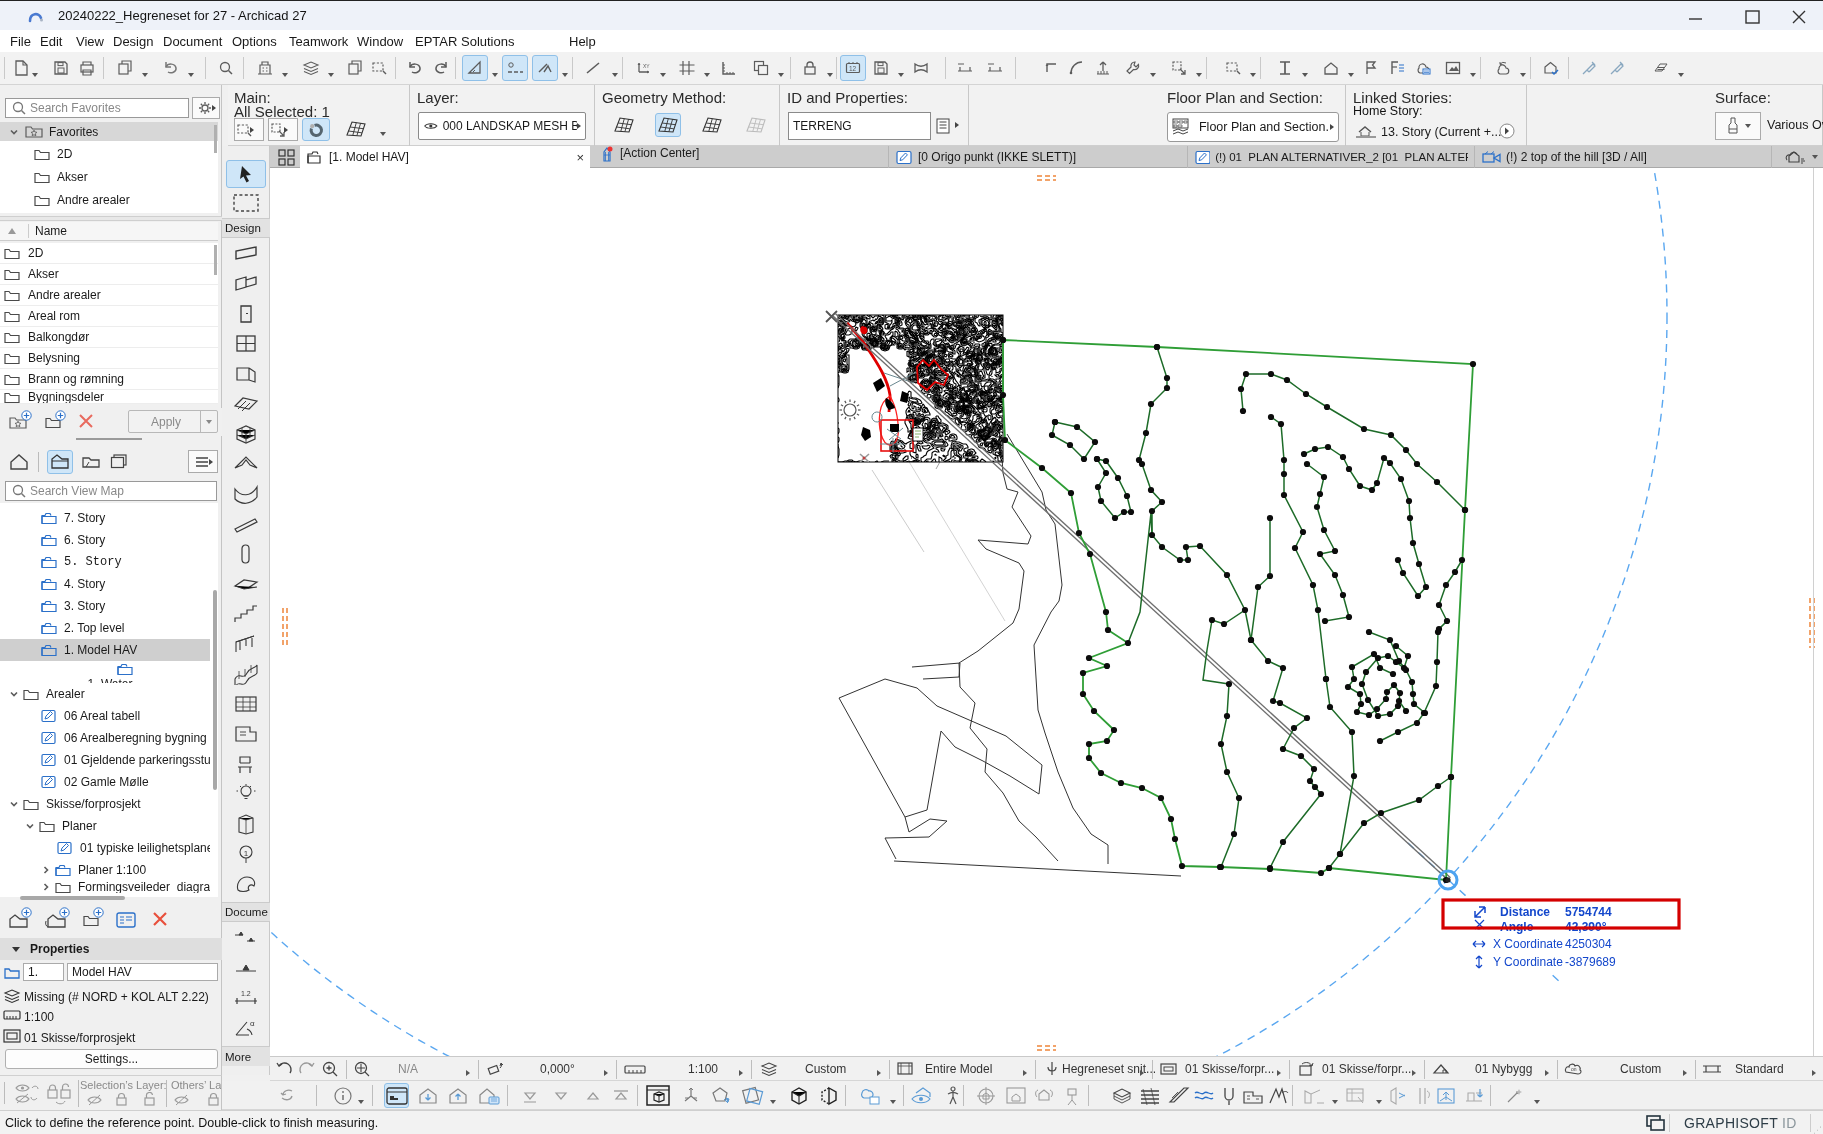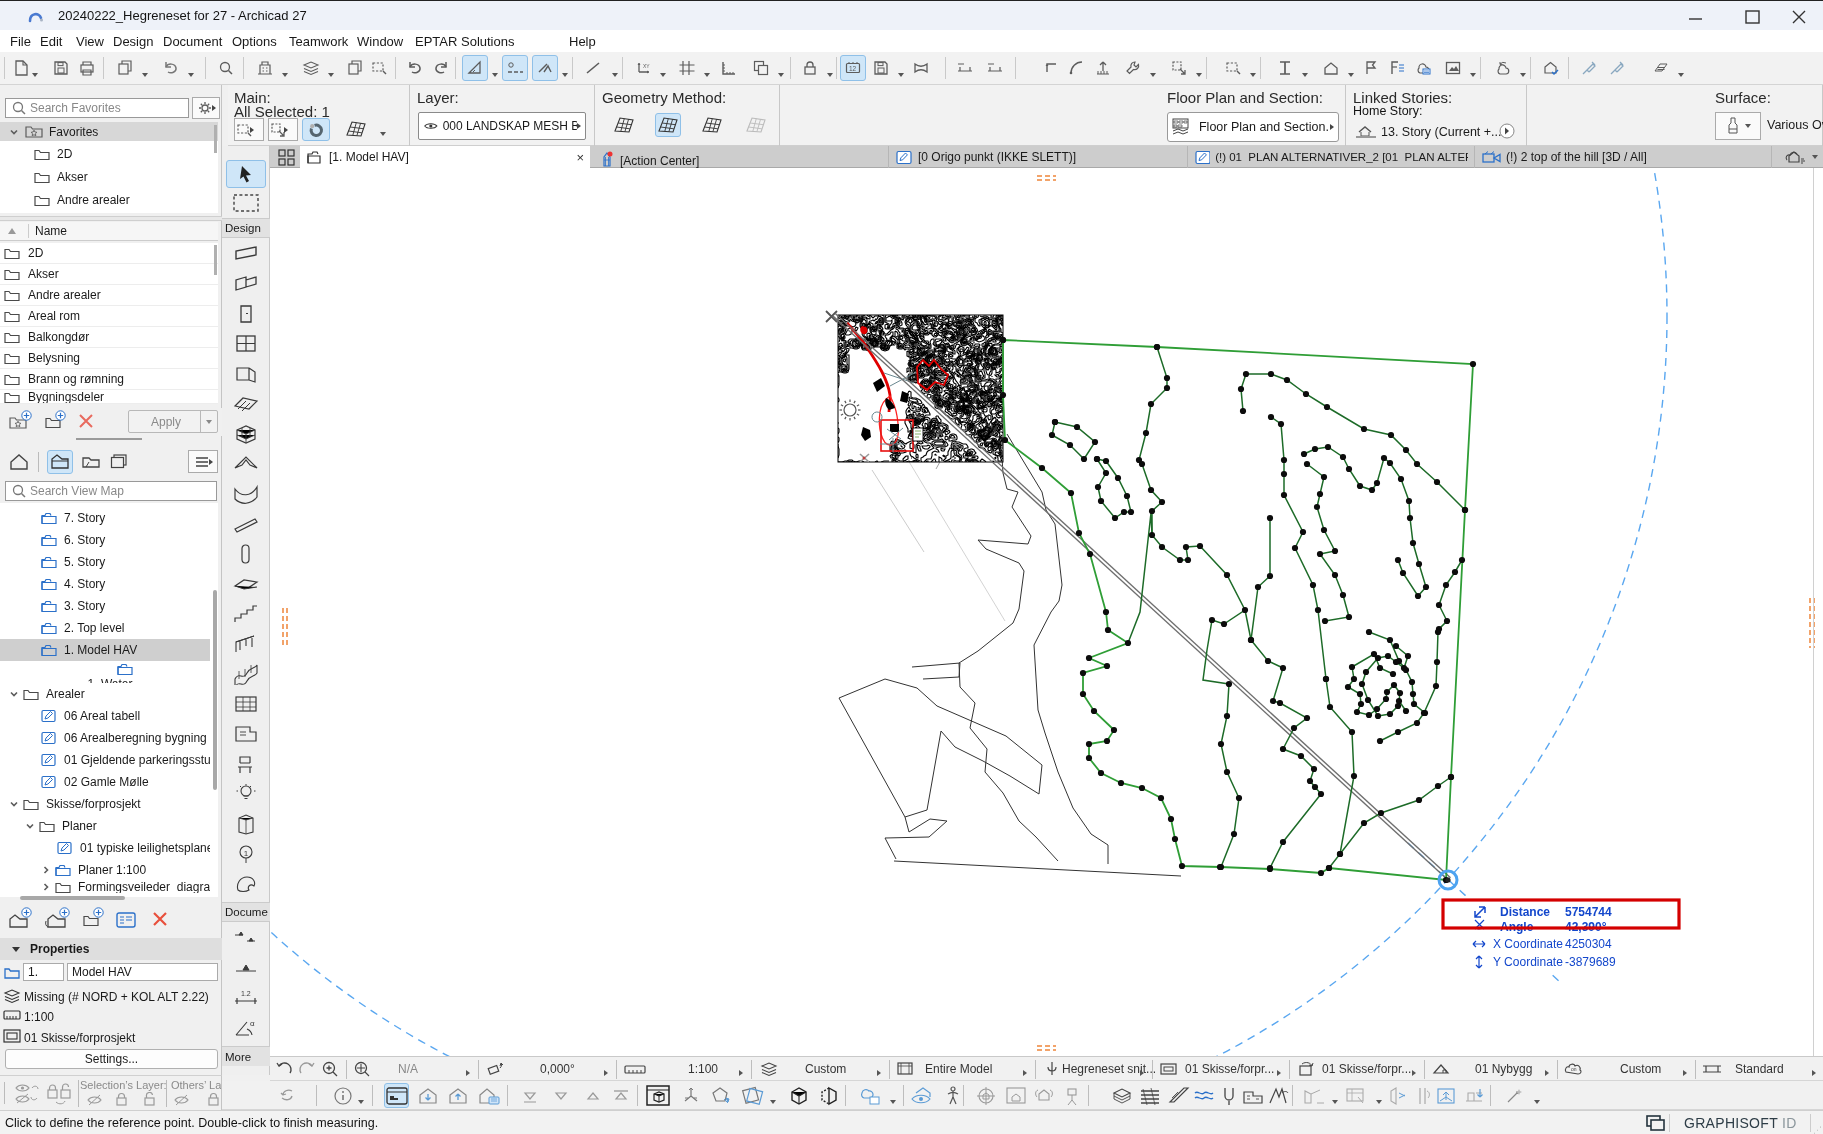--- a/index.html
+++ b/index.html
@@ -408,20 +408,31 @@
       </div>
       <div class="abs svgi" style="left:140px;top:24px;width:40px;height:32px">
         <span class="svgi" style="width:38px;height:30px">
           <svg width="24" height="22" viewBox="0 0 24 22" style="display:block">
             <path d="M3 17L8 4l13 2-4 12z" fill="none" stroke="#bbb" stroke-width="1.1"></path>
             <path d="M12.3 4.6L8.8 17.3M16.6 5.2L12.9 17.7M6.2 9l13.2 1.7M4.6 13l13.2 1.8" stroke="#bbb" stroke-width="0.9"></path>
           </svg>
         </span>
       </div>
     </div>
+    <div class="abs" style="left:553px;top:0;width:188px;height:61px;border-right:1px solid #c8c8c8">
+      <div class="lbl" style="position:absolute;left:6px;top:4px">ID and Properties:</div>
+      <div class="abs fld" style="left:7px;top:27px;width:143px;height:28px">TERRENG</div>
+      <div class="abs svgi" style="left:152px;top:30px;width:20px;height:22px">
+        <svg width="14" height="16">
+          <rect x="1" y="1" width="12" height="14" fill="#fff" stroke="#444"></rect>
+          <path d="M3.5 4h7M3.5 7h7M3.5 10h7" stroke="#444"></path>
+        </svg>
+      </div>
+      <div class="abs" style="left:174px;top:32px"><span class="dropr"></span></div>
+    </div>
     <div class="abs" style="left:933px;top:0;width:185px;height:61px;border-right:1px solid #c8c8c8">
       <div class="lbl" style="position:absolute;left:6px;top:4px">Floor Plan and Section:</div>
       <div class="abs fld" style="left:6px;top:27px;width:172px;height:30px;border-radius:3px;border-color:#999">
         <svg width="24" height="20">
           <rect x="1" y="2" width="15" height="9" fill="none" stroke="#444"></rect>
           <path d="M2 4h4v2H2zm5 0h4v2H7zm5 0h3v2h-3zM2 8h3v2H2zm4 0h4v2H6z" fill="none" stroke="#444" stroke-width=".7"></path>
           <path d="M1 14l5-2 5 2 5-2" stroke="#444" fill="none"></path>
           <path d="M1 17l5-2 5 2 5-2" stroke="#444" fill="none"></path>
         </svg>
         <span style="margin-left:4px;font-size:12.5px;white-space:nowrap;overflow:hidden">Floor Plan and Section...</span>
@@ -468,21 +479,21 @@
       </svg>
     </div>
     <div class="abs" style="left:30px;top:0;width:290px;height:22px;background:#fff;display:flex;align-items:center;padding:0 6px">
       <svg width="18" height="15">
         <path d="M2 13V4h4l1-2h4l1 2" fill="none" stroke="#333" stroke-width="1.2"></path>
         <path d="M2 13V6h12v7z" fill="none" stroke="#333" stroke-width="1.2"></path>
       </svg>
       <span style="margin-left:5px">[1. Model HAV]</span>
       <span style="margin-left:auto;font-size:13px;color:#333">×</span>
     </div>
-    <div class="abs" style="left:323px;top:0;width:296px;height:22px;border-right:1px solid #b6b6b6;display:flex;align-items:flex-end;padding:0 6px;color:#1a1a1a">
+    <div class="abs" style="left:323px;top:0;width:296px;height:22px;border-right:1px solid #b6b6b6;display:flex;align-items:flex-start;padding:0 6px;color:#1a1a1a">
       <svg width="16" height="17">
         <path d="M8 2l3 4v9H5V6z" fill="none" stroke="#2b70c9" stroke-width="1.2"></path>
         <path d="M5 9h6M6.5 6v9m3-9v9" stroke="#2b70c9" stroke-width=".8"></path>
         <circle cx="11" cy="3" r="2.5" fill="#e33"></circle>
       </svg>
       <span style="margin-left:5px;white-space:nowrap;overflow:hidden">[Action Center]</span>
     </div>
     <div class="abs" style="left:620px;top:0;width:298px;height:22px;border-right:1px solid #b6b6b6;display:flex;align-items:center;padding:0 6px;color:#1a1a1a">
       <svg width="17" height="15">
         <rect x="1" y="1.5" width="14" height="12" rx="1.5" fill="#fff" stroke="#2b70c9" stroke-width="1.2"></rect>
@@ -723,21 +734,21 @@
     </div>
     <div class="abs treerow" style="left:0;top:444px;width:210px;">
       <span class="svgi" style="margin-left:40px">
         <svg width="18" height="16" viewBox="0 0 18 16" style="display:block">
           <path d="M2 13.5v-8h3l1-2h4l1 2h0" fill="none" stroke="#2b70c9" stroke-width="1.2"></path>
           <path d="M2 13.5V6.5h14v7z" fill="none" stroke="#2b70c9" stroke-width="1.2"></path>
         </svg>
       </span>
       <span style="margin-left:6px">6. Story</span>
     </div>
-    <div class="abs treerow" style="left:0;top:466px;width:210px;">
+    <div class="abs treerow" style="left:0;top:466px;width:210px;font-family:Liberation Mono, monospace;">
       <span class="svgi" style="margin-left:40px">
         <svg width="18" height="16" viewBox="0 0 18 16" style="display:block">
           <path d="M2 13.5v-8h3l1-2h4l1 2h0" fill="none" stroke="#2b70c9" stroke-width="1.2"></path>
           <path d="M2 13.5V6.5h14v7z" fill="none" stroke="#2b70c9" stroke-width="1.2"></path>
         </svg>
       </span>
       <span style="margin-left:6px">5. Story</span>
     </div>
     <div class="abs treerow" style="left:0;top:488px;width:210px;">
       <span class="svgi" style="margin-left:40px">

